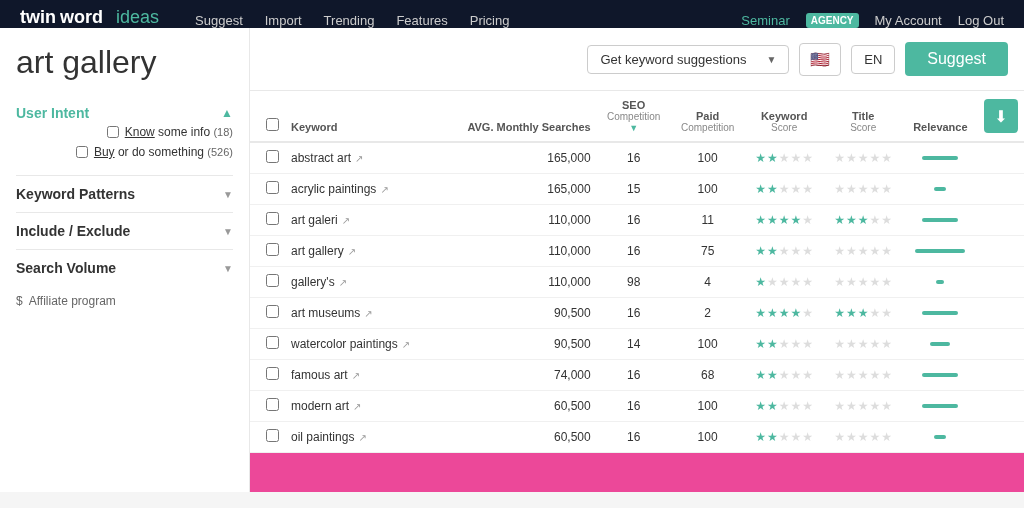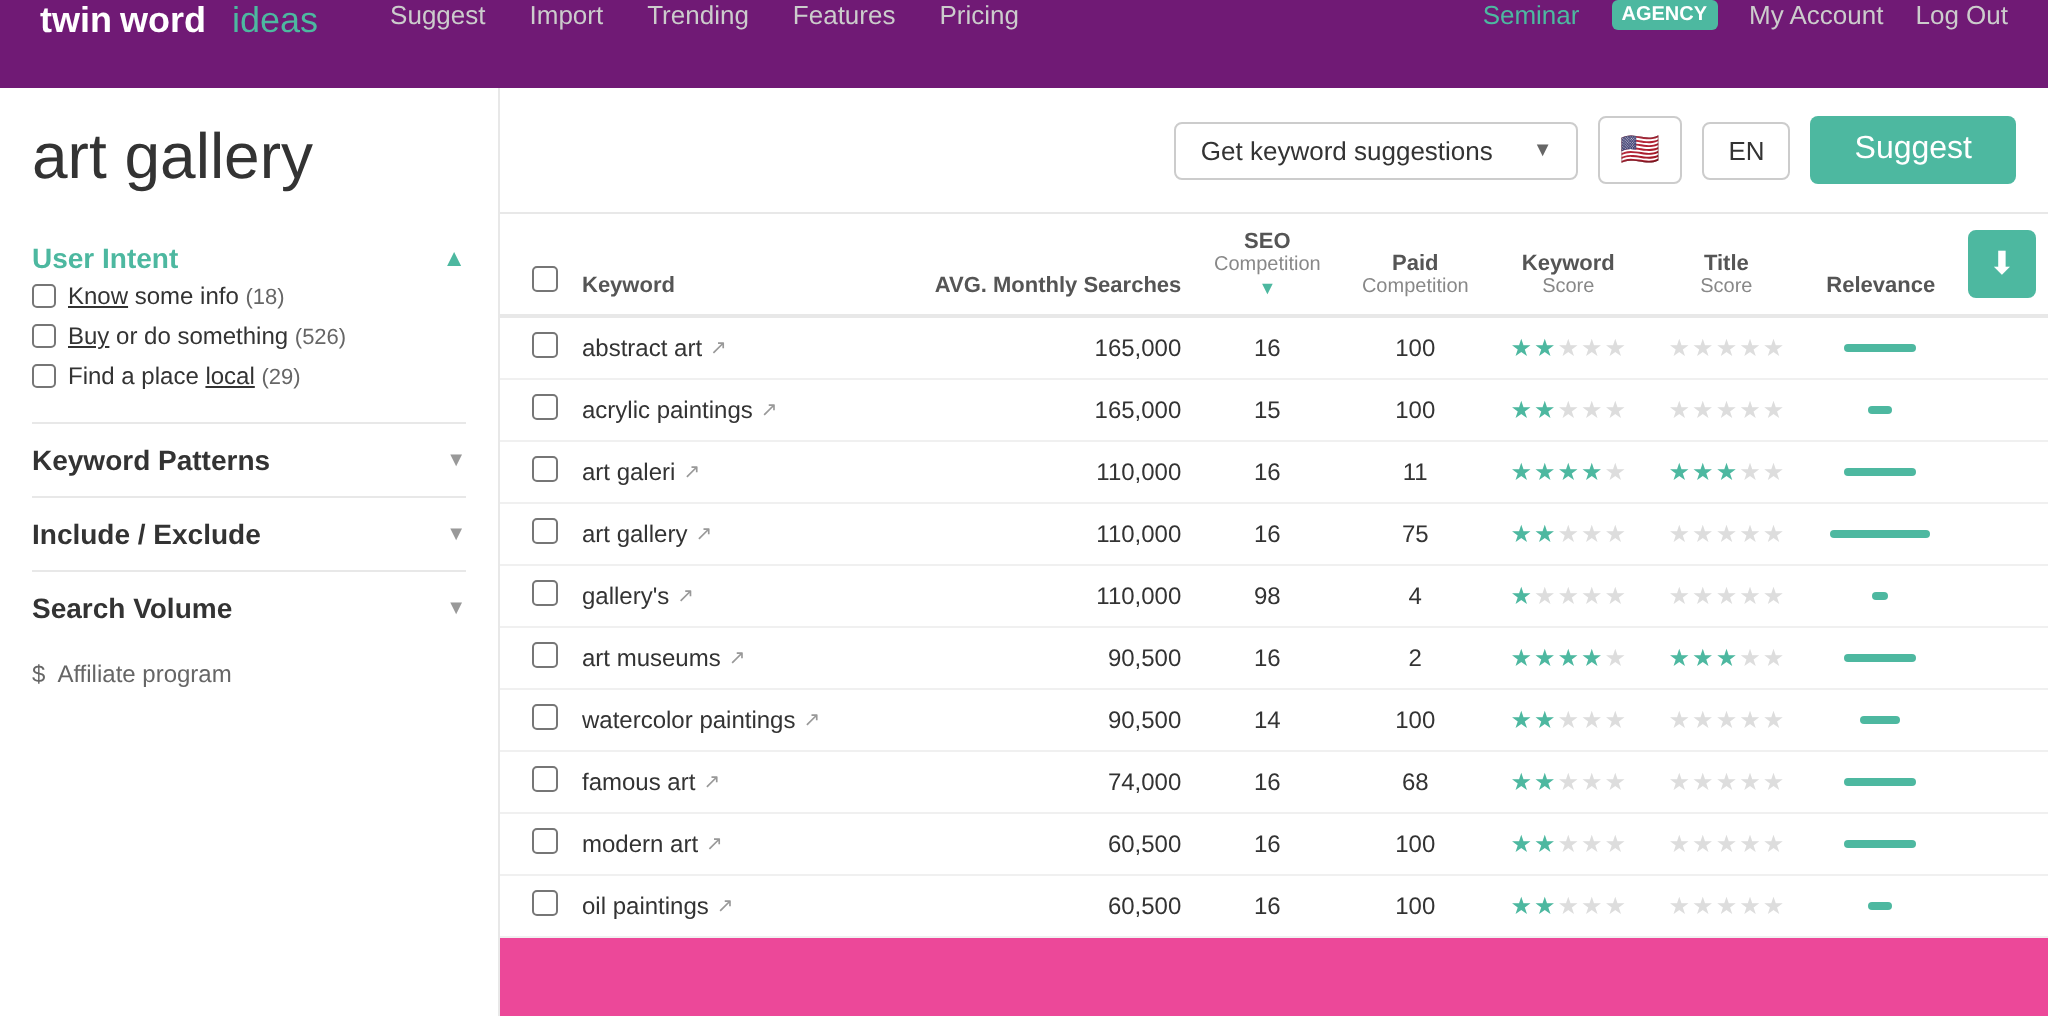--- a/index.html
+++ b/index.html
@@ -1,24 +1,24 @@
 <!DOCTYPE html>
 <html><head>
   <meta charset="utf-8">
   <style>
     * { box-sizing: border-box; margin: 0; padding: 0; }
     body { font-family: -apple-system, BlinkMacSystemFont, 'Segoe UI', Arial, sans-serif; font-size: 13px; background: #f5f5f5; color: #333; width: 1024px; height: 508px; overflow: hidden; }
 
     
     .navbar {
-      background: #701a75;
+      background: #0f172a;
       color: #fff;
       display: flex;
-      align-items: flex-start;
-      height: 44px;
+      align-items: flex-end;
+      height: 28px;
       padding: 0 20px;
       gap: 24px;
     }
     .navbar-brand {
       display: flex;
       align-items: center;
       gap: 4px;
       font-size: 18px;
       font-weight: bold;
       color: #fff;
@@ -100,20 +100,21 @@
       color: #666;
       margin-bottom: 10px;
       line-height: 1.4;
     }
     .checkbox-item {
       display: flex;
       align-items: center;
       gap: 6px;
       margin-bottom: 6px;
       cursor: pointer;
+      justify-content: flex-end;
     }
     .checkbox-item input[type="checkbox"] {
       cursor: pointer;
       width: 12px;
       height: 12px;
     }
     .checkbox-label {
       font-size: 12px;
       color: #333;
     }
@@ -342,26 +343,20 @@
       <div class="checkbox-item">
         <input type="checkbox" style="">
         <span class="checkbox-label">
           <span class="underline">Know</span> some info <span class="count">(18)</span>
         </span>
       </div>
       <div class="checkbox-item">
         <input type="checkbox" style="">
         <span class="checkbox-label">
           <span class="underline">Buy</span> or do something <span class="count">(526)</span>
-        </span>
-      </div>
-      <div class="checkbox-item">
-        <input type="checkbox" style="">
-        <span class="checkbox-label">
-          Find a place <span class="underline">local</span> <span class="count">(29)</span>
         </span>
       </div>
     </div>
 
     <div class="section-collapsed">
       <span class="section-collapsed-title">Keyword Patterns</span>
       <span class="chevron-down">▼</span>
     </div>
 
     <div class="section-collapsed">

